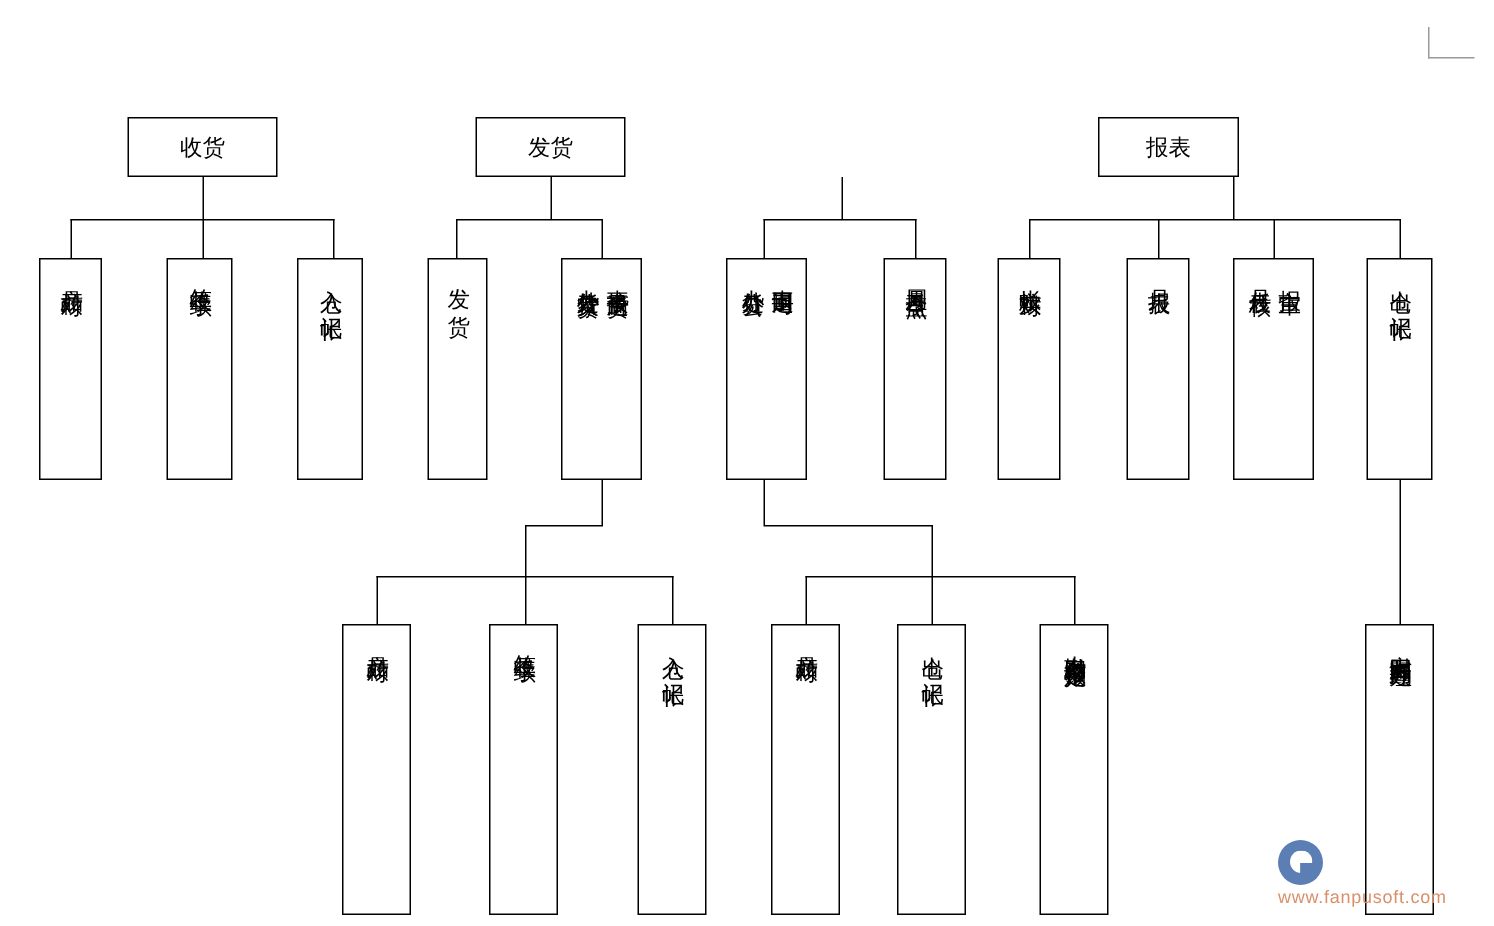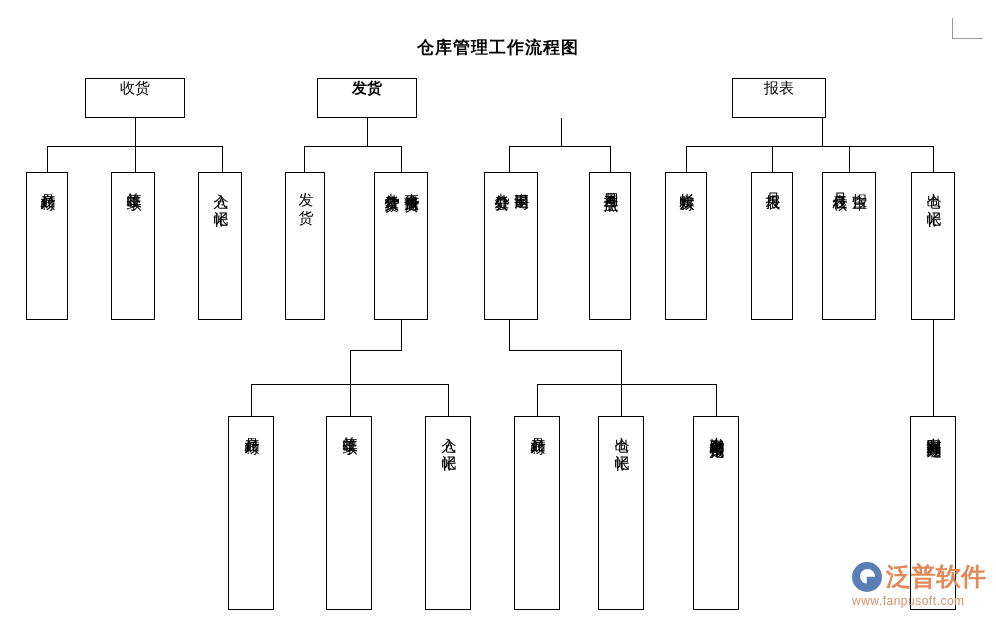--- a/index.html
+++ b/index.html
@@ -43,21 +43,21 @@
     border-bottom: 1px solid #9a9a9a;
   }
 
   
   .node {
     position: absolute;
     box-sizing: border-box;
     border: 1px solid #000000;
     background: #ffffff;
     display: flex;
-    align-items: flex-start;
+    align-items: center;
     justify-content: center;
     color: #000000;
   }
   
   .node.h {
     font-size: 15px;
     font-family: "DejaVu Sans", "Liberation Sans", sans-serif;
   }
   
   .node.v {
@@ -142,21 +142,20 @@
     letter-spacing: 0.5px;
     font-family: "Liberation Sans", sans-serif;
     white-space: nowrap;
   }
 </style>
 </head>
 <body>
 
 <div id="canvas">
 
-  <div id="title">仓库管理工作流程图</div>
 
   <div id="corner-mark"></div>
 
   <div class="node h" style="left:85px; top:78px; width:100px; height:40px;">
     <span>收货</span>
   </div>
 
   <div class="ln-v" style="left:135px; top:118px; height:28px;"></div>
 
   <div class="ln-h" style="left:47px; top:146px; width:176px;"></div>
@@ -168,21 +167,21 @@
   <div class="node v" style="left:26px; top:172px; width:42px; height:148px;">
     <span class="vtext">产品核对</span>
   </div>
   <div class="node v" style="left:111px; top:172px; width:44px; height:148px;">
     <span class="vtext">签收手续</span>
   </div>
   <div class="node v" style="left:198px; top:172px; width:44px; height:148px;">
     <span class="vtext">入仓　记帐</span>
   </div>
 
-  <div class="node h" style="left:317px; top:78px; width:100px; height:40px;font-weight:bold;">
+  <div class="node h" style="left:317px; top:78px; width:100px; height:40px;">
     <span>发货</span>
   </div>
   <div class="ln-v" style="left:367px; top:118px; height:28px;"></div>
   <div class="ln-h" style="left:304px; top:146px; width:98px;"></div>
   <div class="ln-v" style="left:304px; top:146px; height:26px;"></div>
   <div class="ln-v" style="left:401px; top:146px; height:26px;"></div>
 
   <div class="node v" style="left:285px; top:172px; width:40px; height:148px;">
     <span class="vtext">发　货</span>
   </div>
@@ -272,18 +271,17 @@
 
   <div class="ln-v" style="left:933px; top:320px; height:96px;"></div>
 
   <div class="node v" style="left:910px; top:416px; width:46px; height:194px;">
     <span class="vtext">定时寄回内勤处理</span>
   </div>
 
   <div id="watermark">
     <div id="wm-row">
       <div id="wm-mark"></div>
-      <div id="wm-name">泛普软件</div>
     </div>
     <div id="wm-url">www.fanpusoft.com</div>
   </div>
 
 </div>
 
 </body></html>

